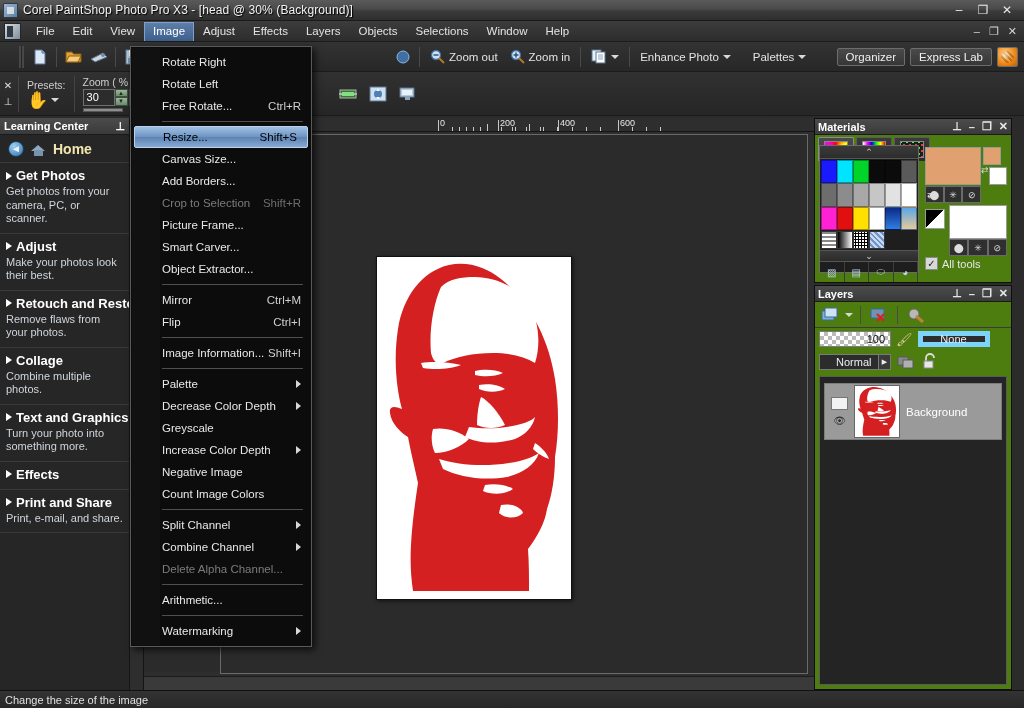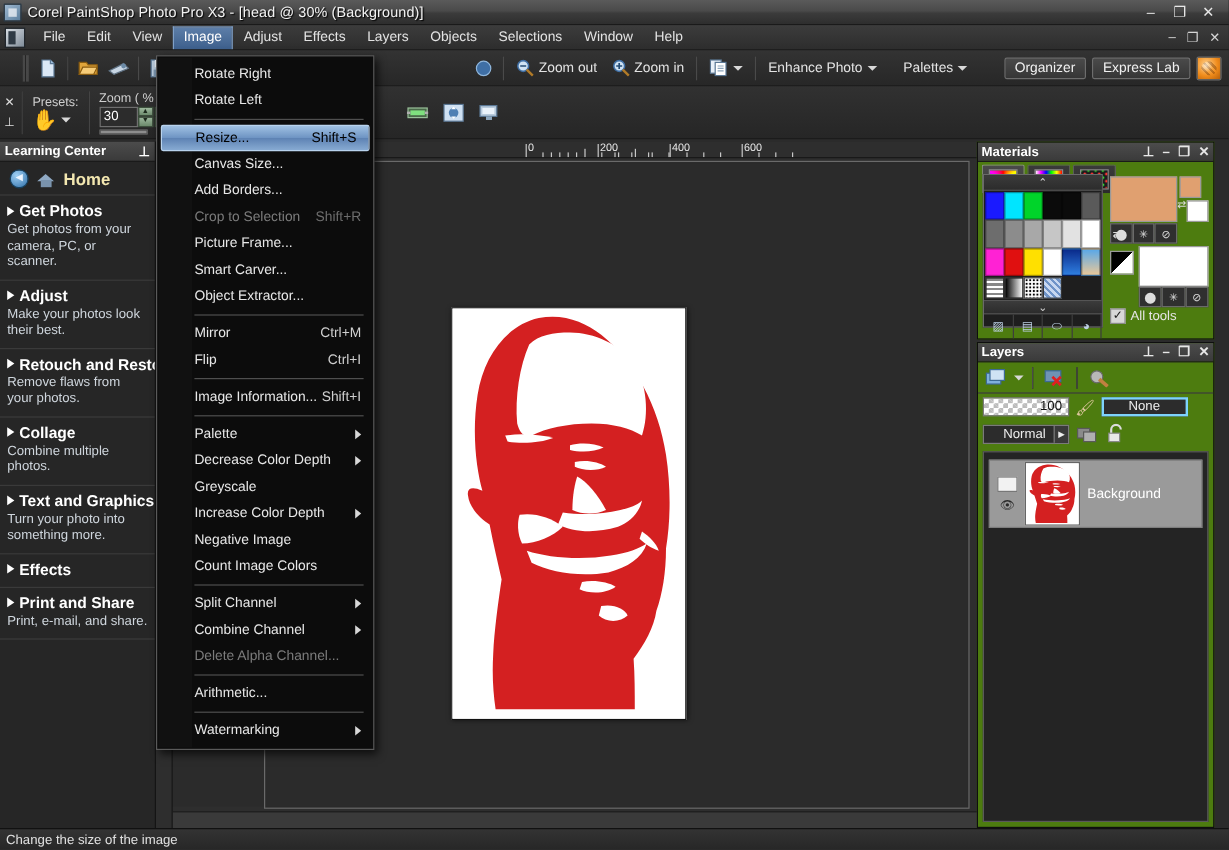--- a/index.html
+++ b/index.html
@@ -292,21 +292,21 @@
   .lrow{ display:flex;align-items:center; gap:5px; padding:3px 4px;}
   .opacity-box{
     width:72px;height:16px;border:1px solid #7a7a7a;position:relative;
     background:
       linear-gradient(45deg,#bbb 25%,transparent 25%,transparent 75%,#bbb 75%),
       linear-gradient(45deg,#bbb 25%,#fff 25%,#fff 75%,#bbb 75%);
     background-size:8px 8px; background-position:0 0,4px 4px;
     display:flex;align-items:center;justify-content:flex-end;
     font-size:11px;color:#111;padding-right:5px;
   }
-  .none-box{ width:72px;height:16px;border:2px solid #7dd3fc;background:#2c2c2c;
+  .none-box{ width:72px;height:16px;border:5px solid #7dd3fc;background:#2c2c2c;
      display:flex;align-items:center;justify-content:center;font-size:11px;color:#eee;}
   .brushic{ font-size:13px;color:#e0c8a0;}
   .blend-box{ width:72px;height:16px;border:1px solid #7a7a7a;background:#2c2c2c;
      display:flex;align-items:center;font-size:11px;color:#eee;padding-left:16px;position:relative;}
   .blend-box .ar{ position:absolute;right:0;top:0;width:12px;height:14px;background:#3a3a3a;border-left:1px solid #7a7a7a;
      display:flex;align-items:center;justify-content:center;font-size:7px;}
   .layer-list{ position:absolute; left:4px; top:90px; right:4px; bottom:4px; border:1px solid #5a5a5a; background:#242424; padding:6px 4px;}
   .layer-item{ height:57px; background:#9a9a9a; display:flex;align-items:center; gap:6px; padding:0 6px; border:1px solid #7d7d7d;}
   .li-icons{ display:flex;flex-direction:column;gap:5px;align-items:center;}
   .li-sq{ width:17px;height:13px;background:#f2f2f2;border:1px solid #777;}
@@ -663,20 +663,24 @@
   <div class="dropdown">
     <div class="dd-gutter"></div>
 
     <div class="dd-item">
       <span>Rotate Right</span>
       <span class="sc"></span>
     </div>
     <div class="dd-item">
       <span>Rotate Left</span>
       <span class="sc"></span>
+    </div>
+    <div class="dd-item">
+      <span>Free Rotate...</span>
+      <span class="sc">Ctrl+R</span>
     </div>
     <div class="dd-sep"></div>
     <div class="dd-item sel">
       <span>Resize...</span>
       <span class="sc">Shift+S</span>
     </div>
     <div class="dd-item">
       <span>Canvas Size...</span>
       <span class="sc"></span>
     </div>

